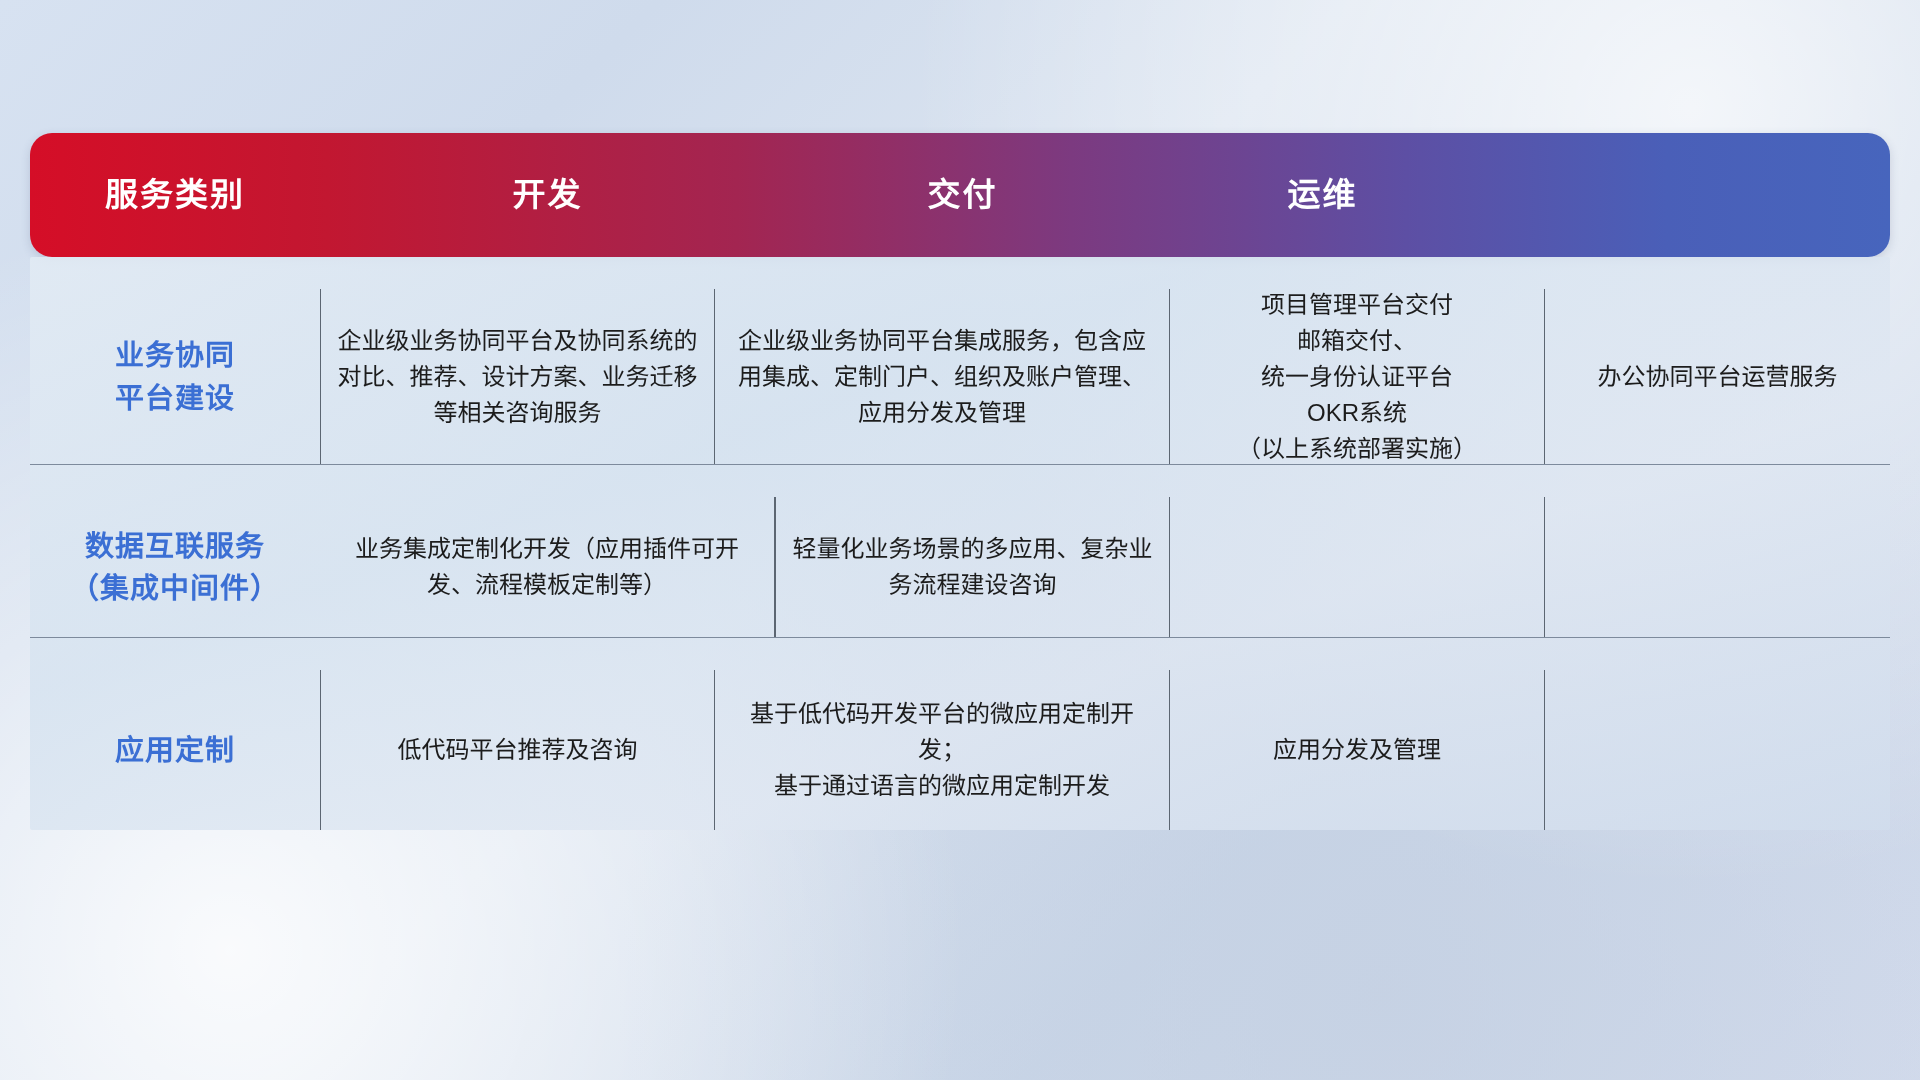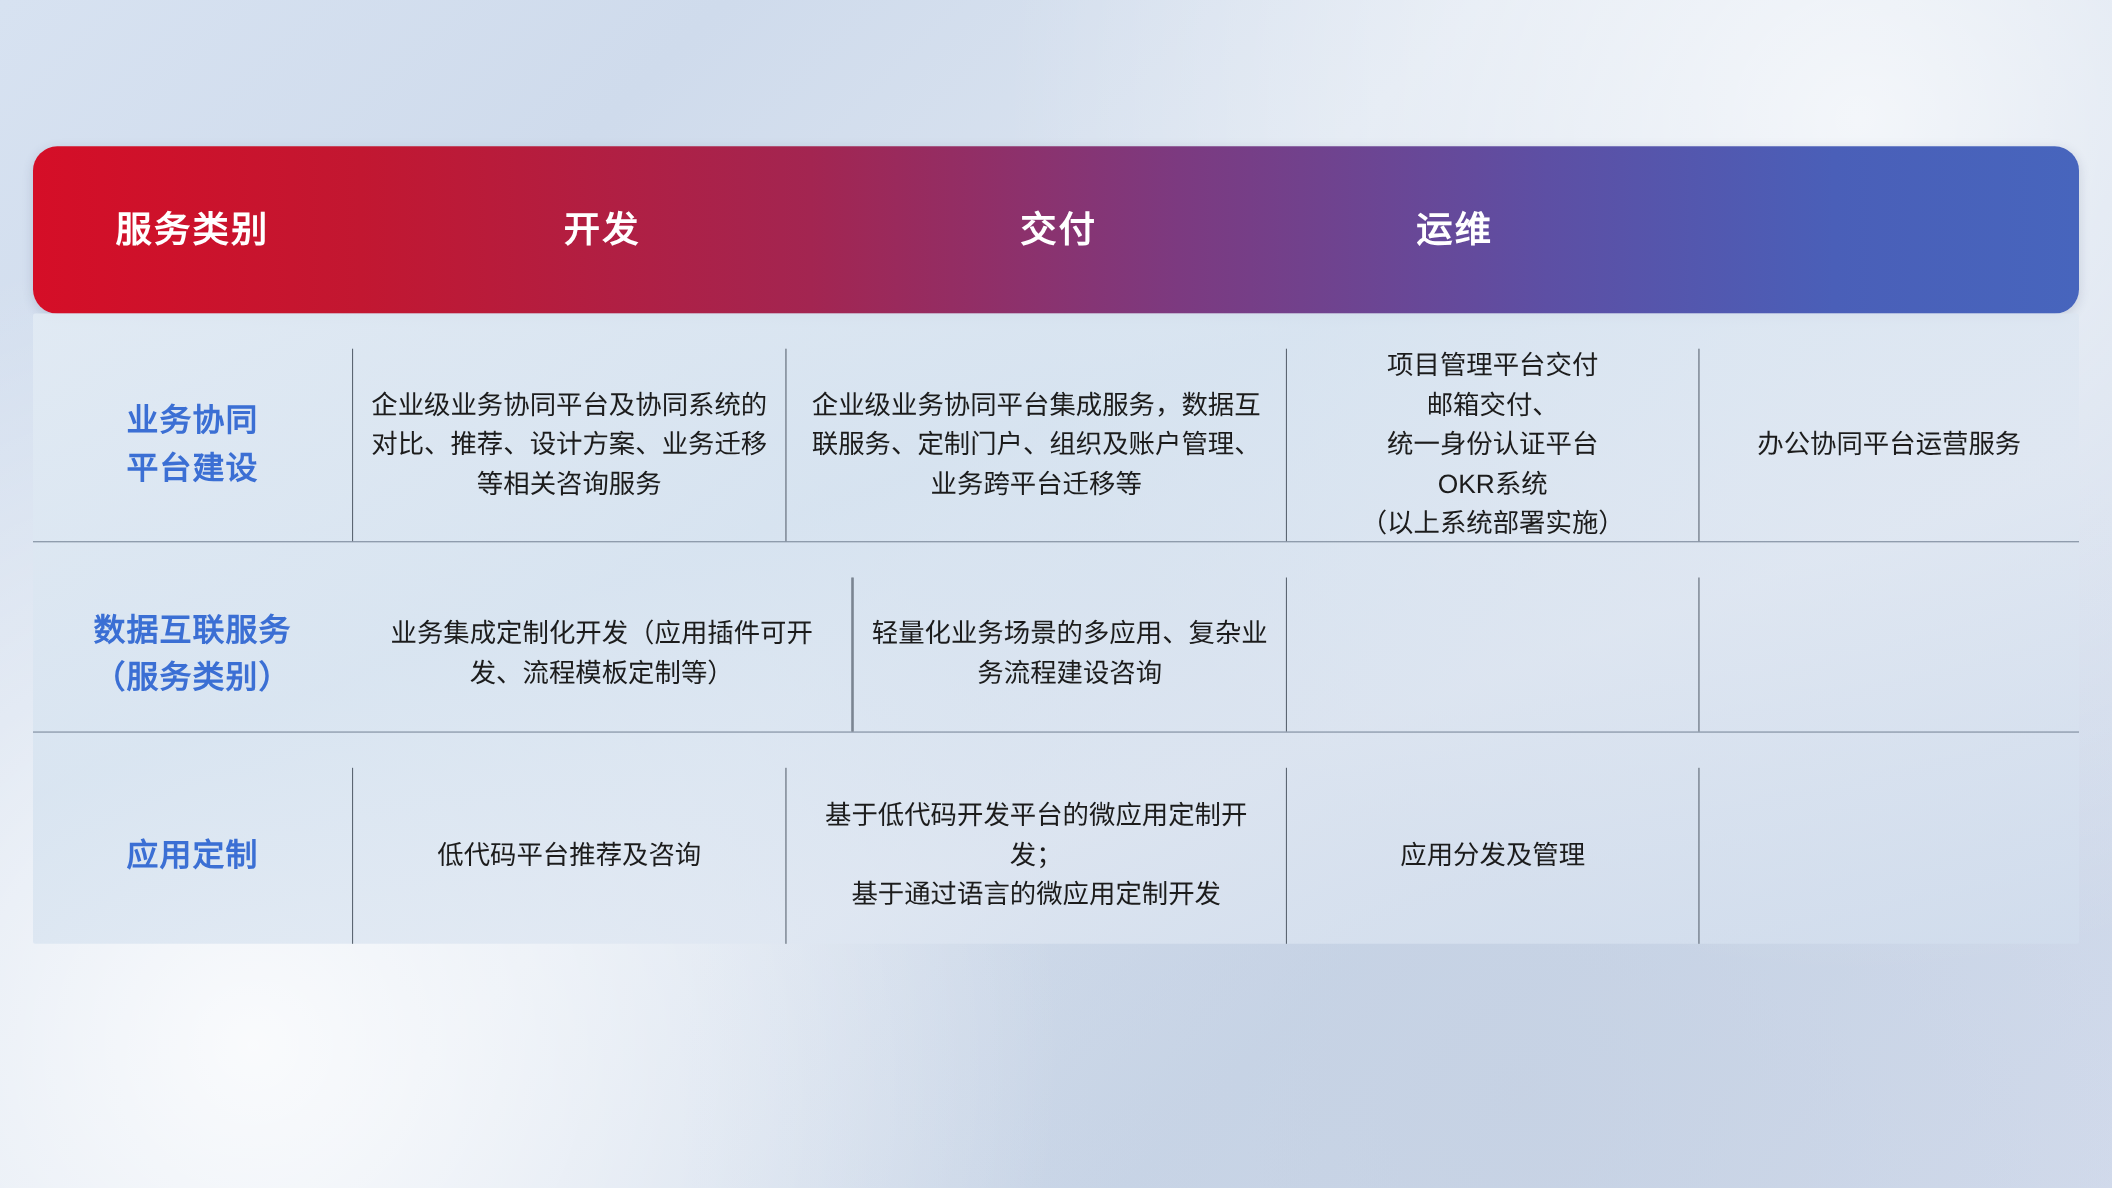--- a/index.html
+++ b/index.html
@@ -29,21 +29,21 @@
     position: absolute;
     left: 30px;
     top: 133px;
     width: 1860px;
   }
 
   
   .header-bar {
     display: flex;
     align-items: center;
-    height: 152px;
+    height: 124px;
     border-radius: 22px;
     background: linear-gradient(90deg, #d50e27 0%, #c21731 16%, #a32551 38%, #7c3a80 56%, #5d4fa4 74%, #4a5fb8 88%, #4765bd 100%);
     box-shadow: 0 3px 10px rgba(60,70,110,0.18);
     overflow: hidden;
   }
   .header-cell {
     color: #ffffff;
     font-size: 33px;
     font-weight: bold;
     text-align: center;
@@ -118,38 +118,38 @@
 
       <div class="row r0">
         <div class="cell c0">
           <span class="cell-text">业务协同
 平台建设</span>
         </div>
         <div class="cell c1">
           <span class="cell-text">企业级业务协同平台及协同系统的对比、推荐、设计方案、业务迁移等相关咨询服务</span>
         </div>
         <div class="cell c2">
-          <span class="cell-text">企业级业务协同平台集成服务，数据互联服务、定制门户、组织及账户管理、业务跨平台迁移等</span>
+          <span class="cell-text">企业级业务协同平台集成服务，包含应用集成、定制门户、组织及账户管理、应用分发及管理</span>
         </div>
         <div class="cell c3">
           <span class="cell-text">项目管理平台交付
 邮箱交付、
 统一身份认证平台
 OKR系统
 （以上系统部署实施）</span>
         </div>
         <div class="cell c4">
           <span class="cell-text">办公协同平台运营服务</span>
         </div>
       </div>
 
       <div class="row r1">
         <div class="cell c0">
           <span class="cell-text">数据互联服务
-（服务类别）</span>
+（集成中间件）</span>
         </div>
         <div class="cell c2">
           <span class="cell-text">业务集成定制化开发（应用插件可开发、流程模板定制等）</span>
         </div>
         <div class="cell c1">
           <span class="cell-text">轻量化业务场景的多应用、复杂业务流程建设咨询</span>
         </div>
         <div class="cell c3">
           <span class="cell-text"></span>
         </div>

